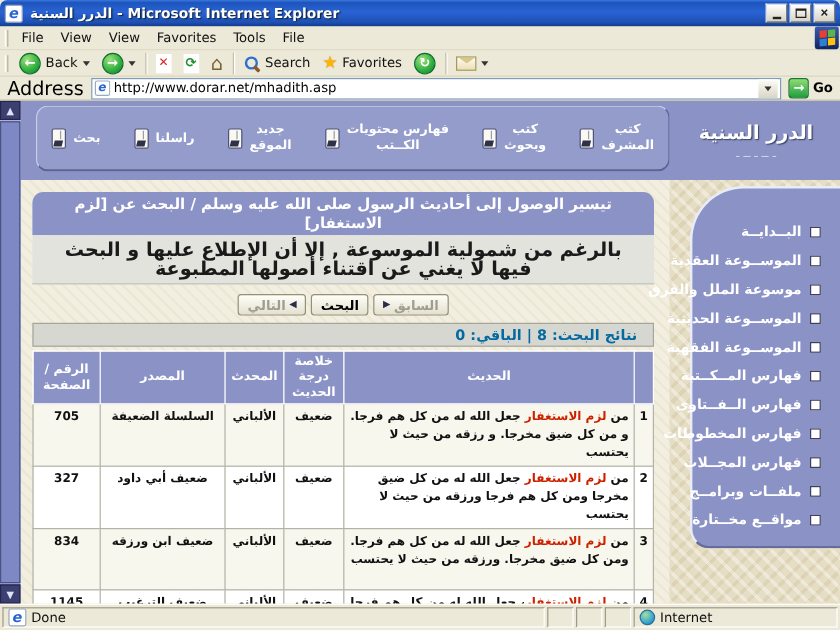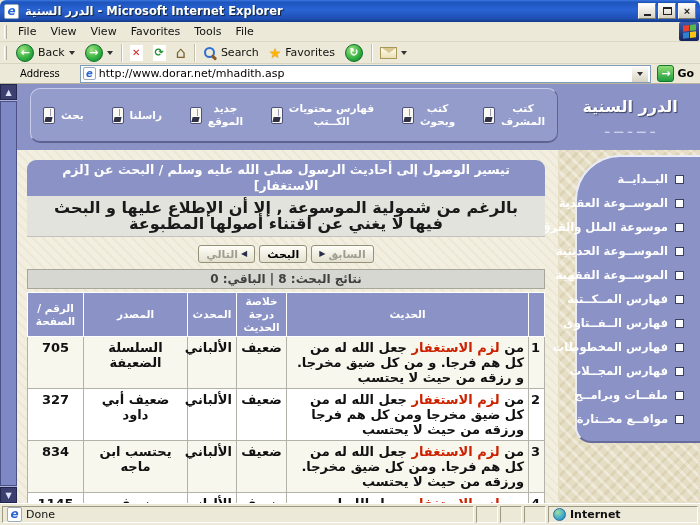--- a/index.html
+++ b/index.html
@@ -44,21 +44,21 @@
   .home-g{font-size:16px;color:#7a6330;line-height:1;}
   .mag{width:14px;height:14px;position:relative;flex:none;}
   .mag::before{content:"";position:absolute;left:1px;top:1px;width:7px;height:7px;border:2px solid #2f6fd0;border-radius:50%;}
   .mag::after{content:"";position:absolute;right:0;bottom:1px;width:6px;height:3px;background:#8a5a2a;transform:rotate(45deg);border-radius:1px;}
   .star{color:#ffb400;font-size:14px;line-height:1;text-shadow:0 0 1px #b87;}
   .envelope{width:17px;height:12px;background:linear-gradient(#fefdf6,#ecdfb4);border:1px solid #a89858;position:relative;flex:none;}
   .envelope::after{content:"";position:absolute;left:1px;top:0;border-left:7px solid transparent;border-right:7px solid transparent;border-top:5px solid #d8c890;}
 
   
   .addressbar{height:20px;background:#ece9d8;display:flex;align-items:center;direction:ltr;border-bottom:1px solid #b8b49e;}
-  .addr-label{font-size:10px;padding:0 20px;}
+  .addr-label{font-size:16px;padding:0 6px;}
   .addr-field{flex:1;height:18px;background:#fff;border:1px solid #7f9db9;display:flex;align-items:center;padding:0 2px;}
   .addr-field .ie-ico{width:13px;height:13px;font-size:10px;line-height:11px;}
   .addr-input{border:0;outline:0;flex:1;font-size:11px;font-family:"DejaVu Sans",sans-serif;height:14px;padding:0 3px;}
   .addr-drop{width:16px;height:16px;background:linear-gradient(#fdfdfa,#d9d4c4);border:1px solid #9a96
 80;display:flex;align-items:center;justify-content:center;}
   .go-wrap{display:flex;align-items:center;gap:3px;padding:0 6px;font-size:11px;font-weight:bold;}
   .go-box{width:17px;height:17px;border-radius:3px;border:1px solid #14772c;color:#fff;font-size:11px;line-height:15px;
     text-align:center;font-weight:bold;background:linear-gradient(#8fdc74,#1f9f3f);}
 
   
@@ -68,71 +68,71 @@
   .vscroll{position:absolute;left:0;top:0;bottom:0;width:17px;background:#aab0d8;direction:ltr;z-index:5;}
   .sb-btn{position:absolute;left:0;width:17px;height:16px;background:#3c4070;color:#dfe2f8;font-size:8px;line-height:16px;
     text-align:center;border:1px solid #23264c;}
   .sb-up{top:0;}.sb-down{bottom:0;}
   .sb-thumb{position:absolute;left:0;right:0;top:17px;bottom:17px;background:#7e88c4;border:1px solid #4c5288;}
 
   .topband{position:absolute;left:17px;right:0;top:0;height:66px;background:#8a92c6;}
   .logo-area{position:absolute;right:0;top:0;width:140px;height:66px;display:flex;flex-direction:column;
     align-items:center;justify-content:center;color:#fff;}
   .logo-text{font-size:16px;font-weight:bold;text-shadow:1px 1px 1px #3c415f;}
-  .logo-decor{font-size:15px;color:#ccd2ec;letter-spacing:3px;margin-top:3px;text-align:center;}
+  .logo-decor{font-size:10px;color:#ccd2ec;letter-spacing:3px;margin-top:3px;text-align:center;}
   .navbox{position:absolute;left:13px;right:142px;top:4px;bottom:7px;background:#939cca;border-radius:10px;
     border-top:1px solid #c6cce9;border-left:1px solid #c6cce9;border-right:1px solid #5d6492;border-bottom:2px solid #5d6492;
     display:flex;align-items:center;justify-content:space-between;padding:0 12px;}
   .nav-item{display:flex;align-items:center;gap:6px;}
   .nav-label{color:#fff;font-size:10.5px;font-weight:bold;line-height:1.2;text-align:center;white-space:pre-line;}
   .scroll-icon{width:12px;height:17px;background:#faf9f1;border:1px solid #4e527a;border-radius:2px;position:relative;flex:none;}
   .scroll-icon::before{content:"";position:absolute;right:3px;top:1px;width:1px;height:7px;background:#9a9ab0;}
   .scroll-icon::after{content:"";position:absolute;left:1px;bottom:1px;width:7px;height:5px;background:#2e3148;transform:skewX(-14deg);}
 
   .sidecol{position:absolute;right:0;top:66px;bottom:0;width:142px;
     background-color:#e6dec4;
     background-image:repeating-linear-gradient(45deg,rgba(255,255,255,.35) 0 3px,transparent 3px 9px),
                      repeating-linear-gradient(-45deg,rgba(150,125,70,.12) 0 3px,transparent 3px 9px);}
   .sidebox{position:absolute;right:0;top:5px;left:6px;background:#8a92c6;border-radius:45px 0 0 16px;
     border-top:2px solid #e9ecf8;border-left:2px solid #e9ecf8;border-bottom:2px solid #666d9c;
-    padding:10px 6px 10px 2px;margin-left:11px;}
+    padding:24px 6px 10px 2px;margin-left:11px;}
   .side-item{display:flex;align-items:center;height:24px;}
   .bullet-icon{width:9px;height:9px;background:#fff;border:1px solid #3c3f5e;margin-left:7px;margin-right:10px;flex:none;}
   .side-label{color:#fff;font-size:11.5px;font-weight:bold;white-space:nowrap;}
 
   .maincol{position:absolute;left:17px;right:142px;top:66px;bottom:0;padding:10px 13px 0 10px;}
   .heading-bar{background:#8a92c6;color:#fff;font-weight:bold;font-size:12.5px;line-height:16px;text-align:center;
     padding:2px 10px;border-radius:9px 9px 0 0;}
   .note-bar{background:#e3e3de;color:#1a1a1a;font-weight:bold;font-size:16px;line-height:16px;text-align:center;
     padding:4px 10px;border-bottom:1px solid #c2c2ba;}
   .btnrow{display:flex;justify-content:center;align-items:center;gap:4px;margin:8px 0 6px 0;}
   .pbtn{display:flex;align-items:center;gap:3px;font-size:11px;font-weight:bold;font-family:"DejaVu Sans",sans-serif;
     padding:1px 7px;height:18px;background:linear-gradient(#fffef8,#e4e1d0);border:1px solid #94917a;border-radius:3px;color:#000;}
   .pbtn .tri{font-size:8px;color:#2a2d4a;line-height:1;}
   .pbtn.disabled{color:#a09e90;}
-  .results-bar{background:#d7d7d1;border:1px solid #a6a69a;font-size:12px;font-weight:bold;color:#404040;
-    padding:2px 13px;margin-top:2px;text-align:center;}
+  .results-bar{background:#d7d7d1;border:1px solid #a6a69a;font-size:12px;font-weight:bold;color:#0369a1;
+    padding:2px 13px;margin-top:2px;text-align:right;}
   table.res{width:100%;border-collapse:collapse;margin-top:3px;table-layout:fixed;}
   table.res th{background:#8a92c6;color:#fff;font-size:10.5px;font-weight:bold;border:1px solid #fff;
     padding:2px 2px;text-align:center;vertical-align:middle;line-height:13px;height:43px;}
-  table.res td{border:1px solid #b2b2a8;background:#fff;font-size:13px;font-weight:bold;color:#111;
+  table.res td{border:1px solid #b2b2a8;background:#fff;font-size:10px;font-weight:bold;color:#111;
     vertical-align:top;padding:3px 4px;line-height:15px;height:51px;}
   tr.alt td{background:#f7f7ee;}
   .c-num{width:16px;}.c-grade{width:50px;}.c-scholar{width:49px;}.c-source{width:104px;}.c-page{width:56px;}
   td.t-num{text-align:center;padding:3px 1px;}
   td.t-grade,td.t-scholar,td.t-source,td.t-page{text-align:center;}
   td.t-hadith{text-align:right;}
   .red{color:#cc2200;}
 
   
   .statusbar{height:22px;background:#ece9d8;border-top:1px solid #fff;display:flex;align-items:stretch;direction:ltr;padding:2px 2px;gap:2px;}
   .pane{border:1px solid;border-color:#9d9a84 #fff #fff #9d9a84;display:flex;align-items:center;font-size:11px;color:#111;padding:0 4px;gap:4px;}
   .pane-done{flex:1;}
   .pane-small{width:22px;}
-  .pane-net{width:150px;font-weight:bold;}
+  .pane-net{width:170px;}
   .globe{width:13px;height:13px;border-radius:50%;flex:none;background:radial-gradient(circle at 35% 30%,#9fe09f,#2f9fd0 70%,#1a6fa8);border:1px solid #2a6f98;}
 </style>
 </head>
 <body>
 
 <div class="window">
 
   <div class="titlebar">
     <span class="ie-ico">e</span>
     <span class="title-text">الدرر السنية - Microsoft Internet Explorer</span>
@@ -371,21 +371,21 @@
           <td class="t-grade">ضعيف</td>
           <td class="t-scholar">الألباني</td>
           <td class="t-source">ضعيف أبي داود</td>
           <td class="t-page">327</td>
         </tr>
         <tr class="alt">
           <td class="t-num">3</td>
           <td class="t-hadith"><span>من </span><span class="red">لزم الاستغفار</span><span> جعل الله له من كل هم فرجا. ومن كل ضيق مخرجا. ورزقه من حيث لا يحتسب</span></td>
           <td class="t-grade">ضعيف</td>
           <td class="t-scholar">الألباني</td>
-          <td class="t-source">يحتسب ابن ماجه</td>
+          <td class="t-source">ضعيف ابن ورزقه</td>
           <td class="t-page">834</td>
         </tr>
         <tr>
           <td class="t-num">4</td>
           <td class="t-hadith"><span>من </span><span class="red">لزم الاستغفار</span><span>، جعل الله له من كل هم فرجا ومن كل ضيق مخرجا</span></td>
           <td class="t-grade">ضعيف</td>
           <td class="t-scholar">الألباني</td>
           <td class="t-source">ضعيف الترغيب</td>
           <td class="t-page">1145</td>
         </tr>

